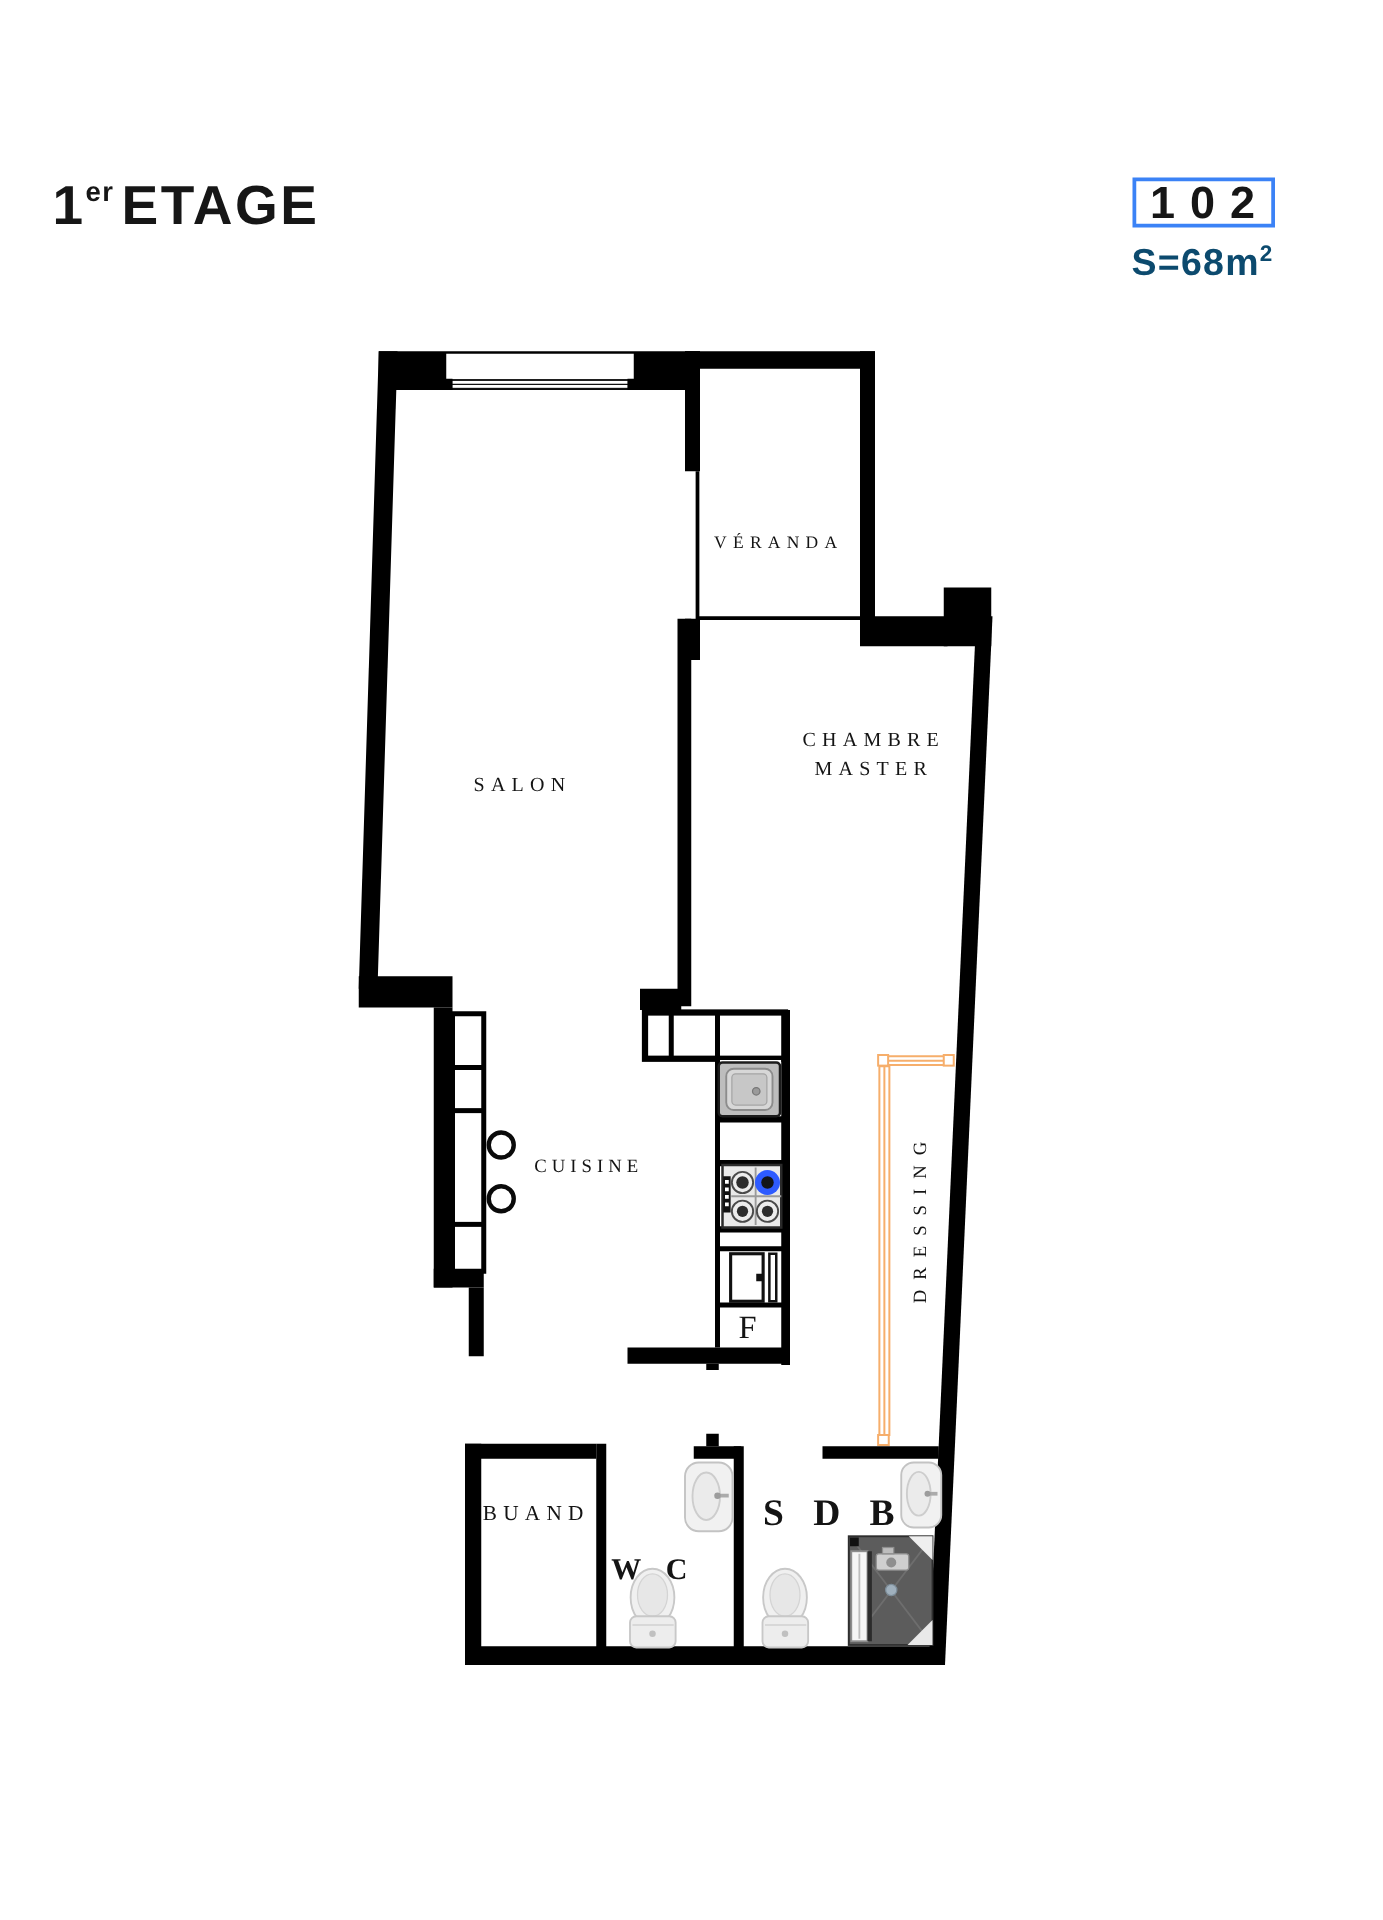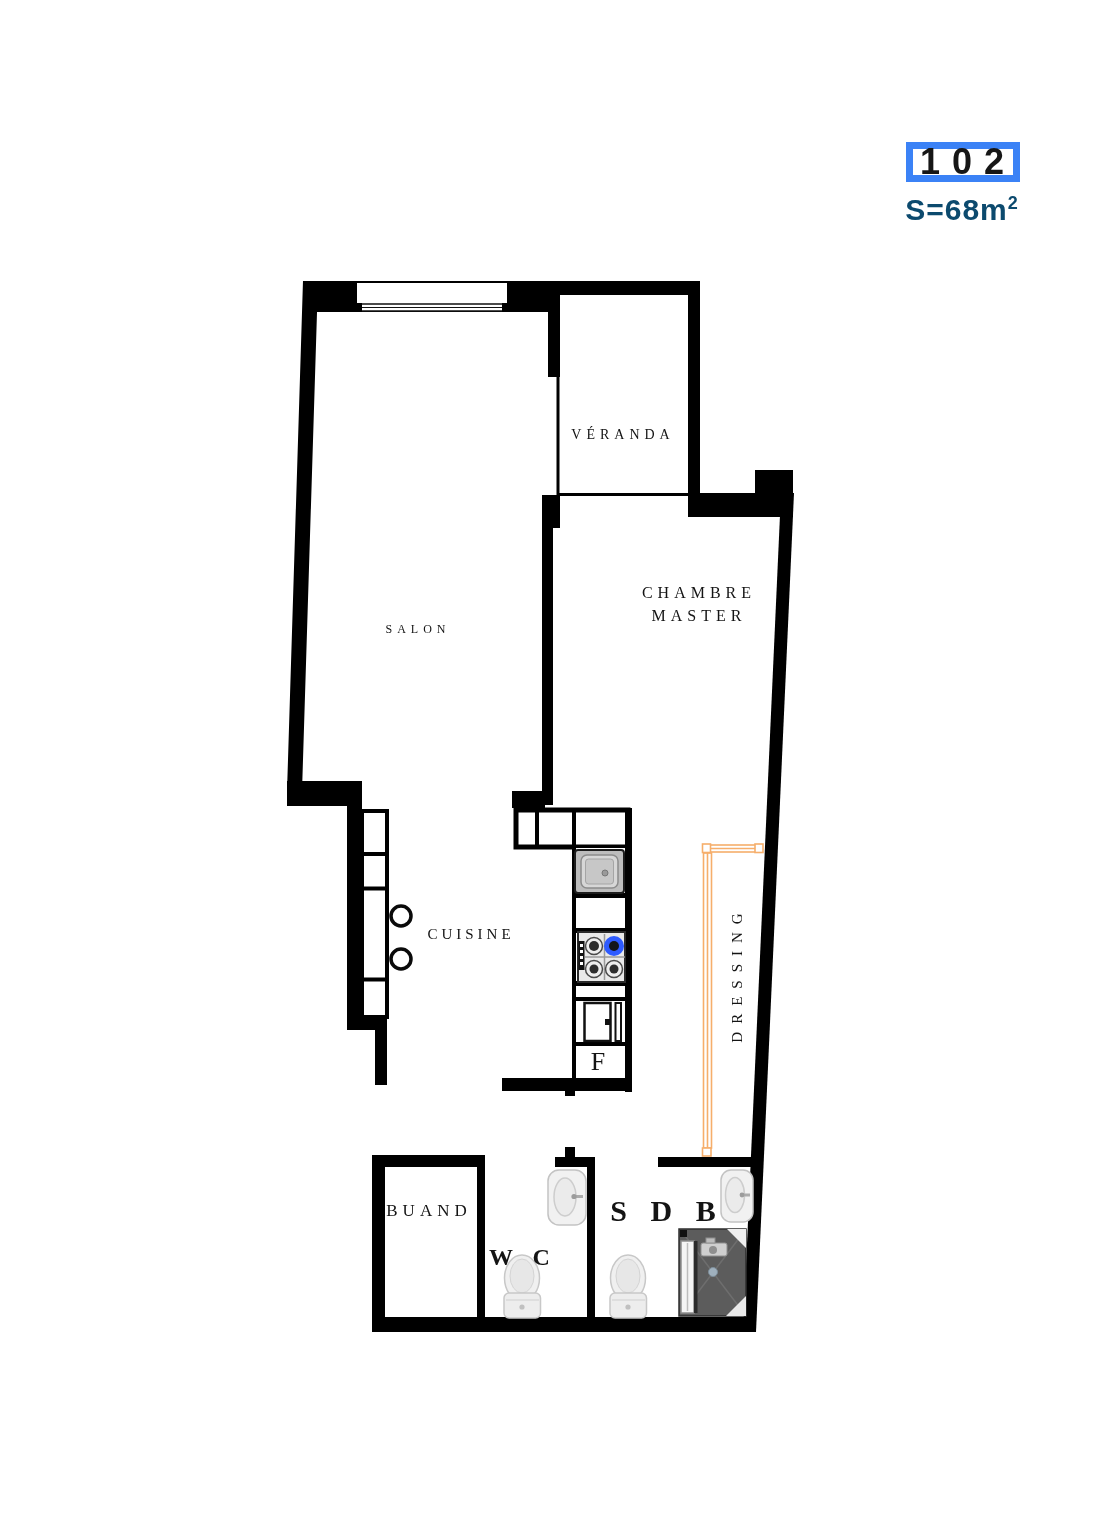--- a/index.html
+++ b/index.html
@@ -23,57 +23,60 @@
   
   .room-label{
     position:absolute;
     transform:translate(-50%,-50%);
     font-family:"Liberation Serif",serif;
     color:#141414;
     white-space:nowrap;
     text-align:center;
   }
   .lbl-veranda{font-size:14px;letter-spacing:5px;}
-  .lbl-salon{font-size:12px;letter-spacing:5px;}
+  .lbl-salon{font-size:16px;letter-spacing:5px;}
   .lbl-chambre{font-size:16px;letter-spacing:5px;line-height:23px;}
   .lbl-cuisine{font-size:15px;letter-spacing:4px;}
   .lbl-dressing{font-size:15px;letter-spacing:8px;transform:translate(-50%,-50%) rotate(-90deg);}
   .lbl-buand{font-size:17px;letter-spacing:5px;}
   .lbl-wc{font-size:24px;letter-spacing:7px;font-weight:700;}
   .lbl-sdb{font-size:30px;letter-spacing:8px;font-weight:700;}
   .lbl-f{font-size:26px;letter-spacing:0;}
 
   
   .floor-title{
     position:absolute;left:42px;top:140px;
     font-weight:700;font-size:44px;letter-spacing:2px;color:#161616;
     font-family:"Liberation Sans",sans-serif;
   }
   .floor-title .sup{
     font-size:22px;vertical-align:18px;letter-spacing:1px;margin-right:6px;
   }
   .unit-badge{
     position:absolute;left:906px;top:142px;width:114px;height:40px;
-    border:7px solid #3b82f6;background:#fff;
+    border:3px solid #3b82f6;background:#fff;
     display:flex;align-items:center;justify-content:center;
     font-size:36px;font-weight:700;letter-spacing:12px;color:#161616;
     padding-left:10px;box-sizing:border-box;
   }
   .area-text{
     position:absolute;left:903px;top:193px;width:118px;
     text-align:center;font-size:30px;font-weight:600;color:#0c4a6e;
     letter-spacing:1px;
   }
   .area-text .sup{font-size:18px;vertical-align:11px;}
 </style>
 </head>
 <body>
 
 <div id="stage">
 
+  <div class="floor-title">
+    <span>1</span><span class="sup">er</span><span>ETAGE</span>
+  </div>
 
   <div class="unit-badge">
     <span>102</span>
   </div>
 
   <div class="area-text">
     <span>S=68m</span><span class="sup">2</span>
   </div>
 
   <svg id="plan-svg" width="1106" height="1536" viewBox="0 0 1106 1536">

